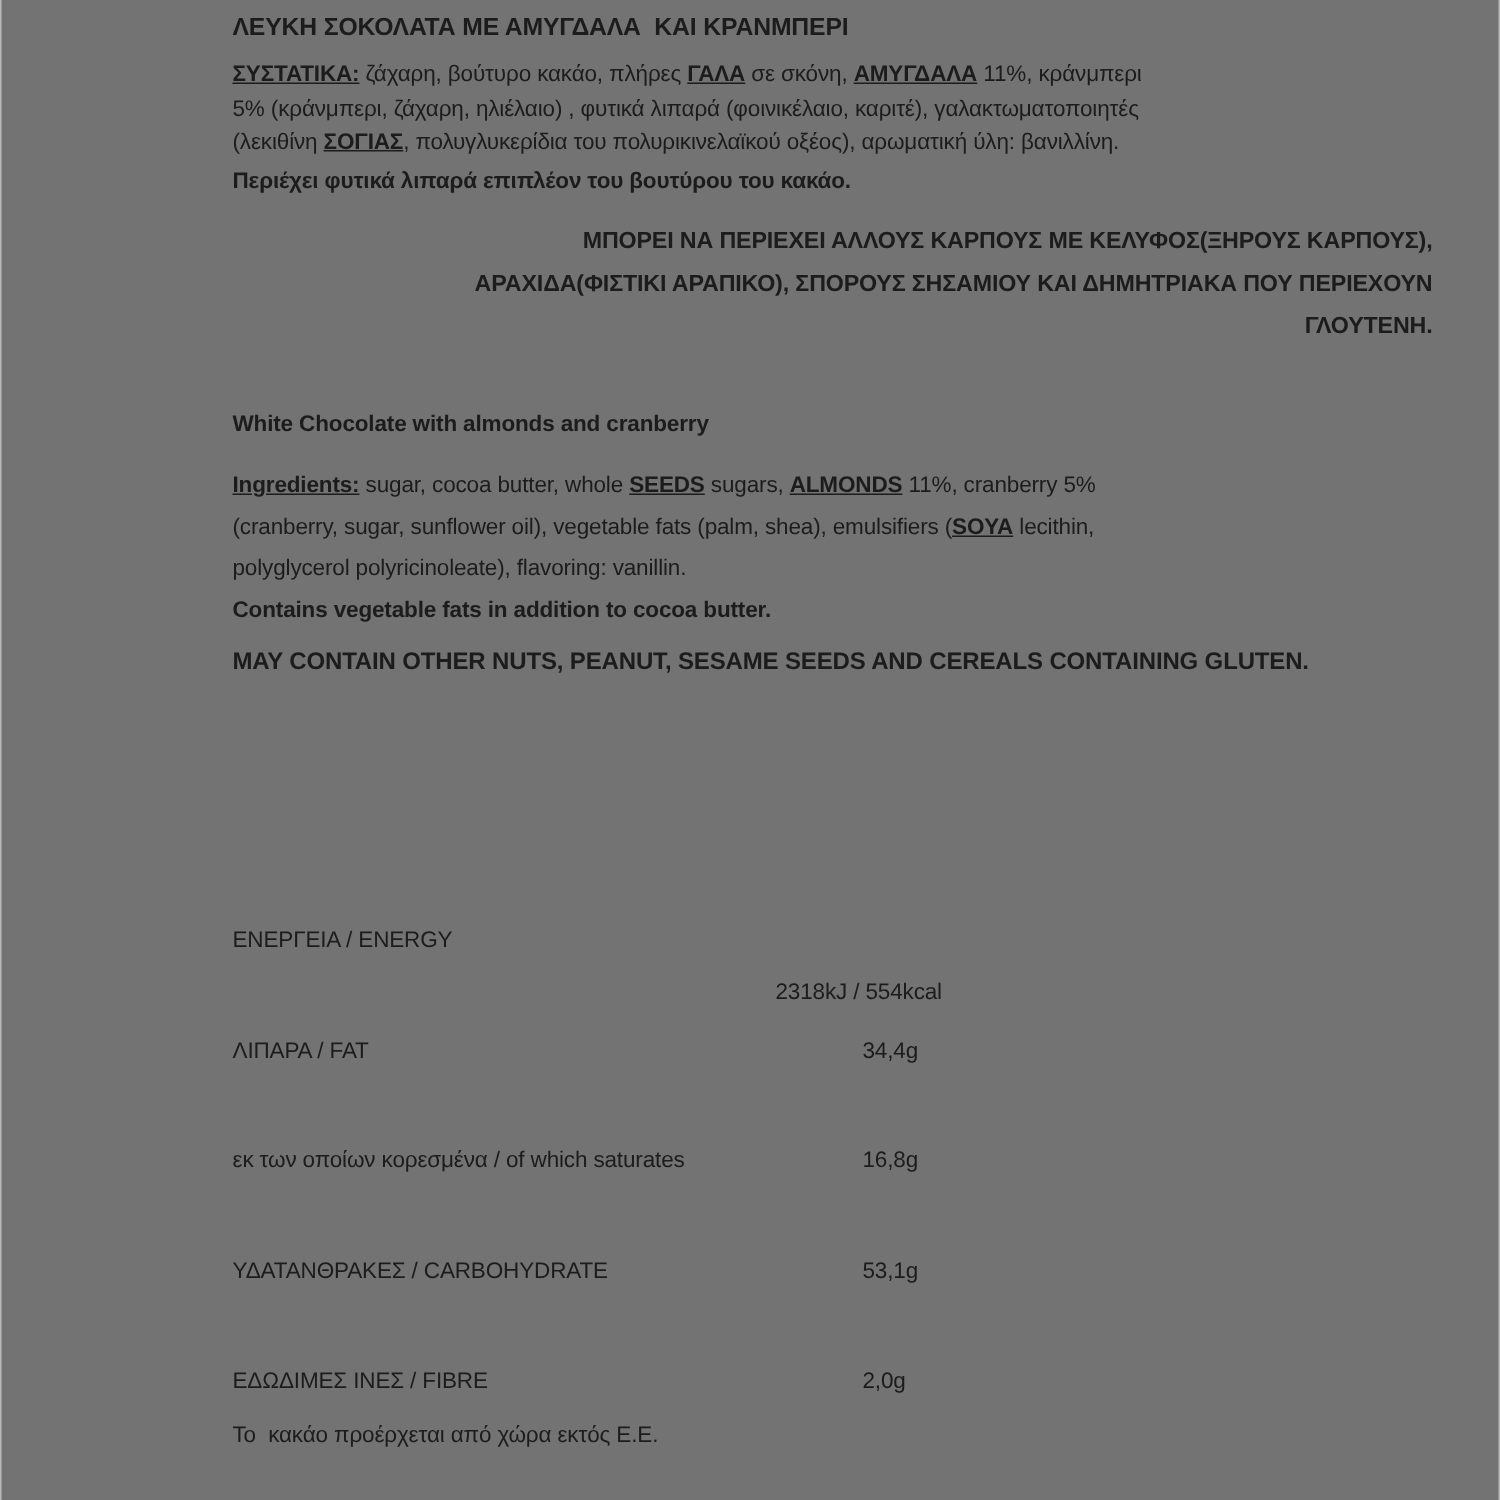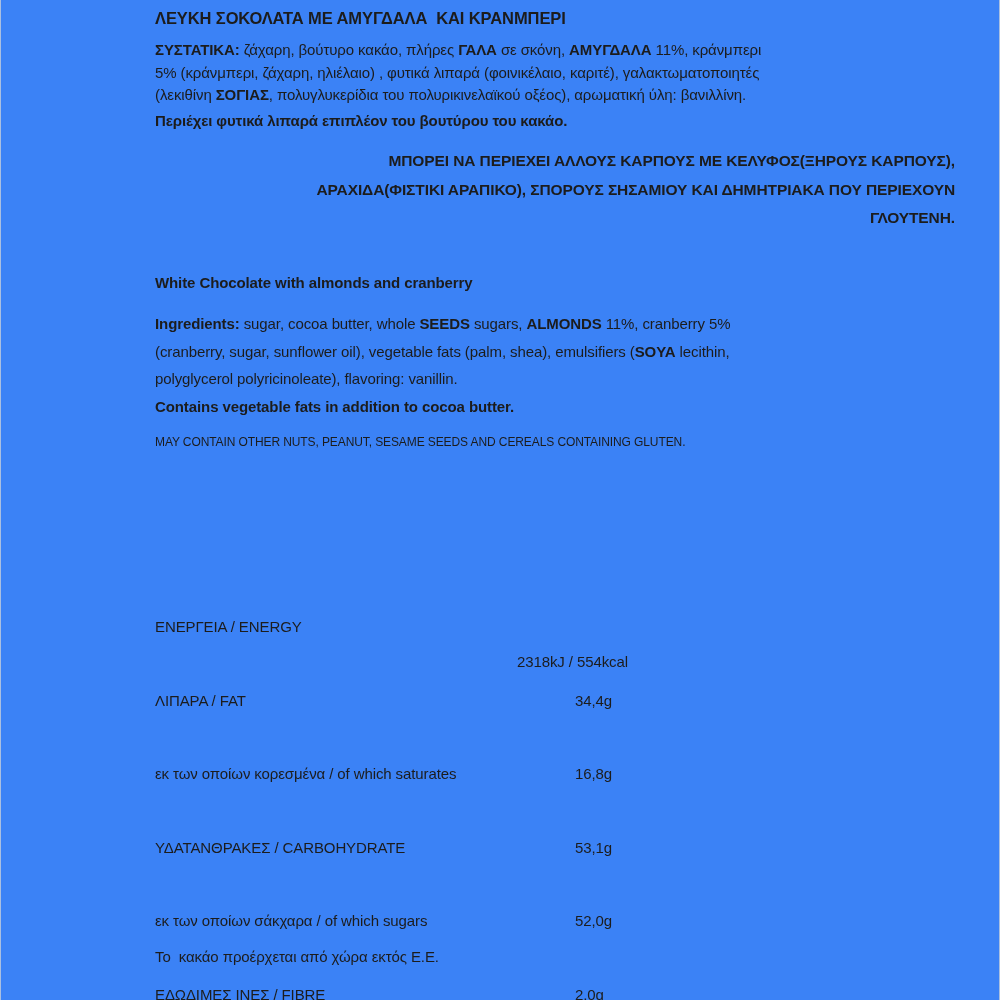--- a/index.html
+++ b/index.html
@@ -11,21 +11,21 @@
     width: 1000px;
     height: 1000px;
     position: relative;
     font-family: "Liberation Sans", sans-serif;
     color: #1c1c1c;
     overflow: hidden;
   }
   .page {
     position: absolute;
     inset: 0;
-    background: #3b82f6;
+    background: #737373;
   }
   .page-edge {
     position: absolute;
     top: 0;
     bottom: 0;
     width: 1px;
     background: #d9d9d9;
     opacity: 0.7;
   }
   .page-edge.left  { left: 0; }
@@ -33,21 +33,21 @@
 
   .block {
     position: absolute;
     left: 155px;
     width: 800px;
     white-space: pre-wrap;
     font-size: 15px;
     line-height: 22.5px;
     letter-spacing: -0.1px;
   }
-  .b, .bold { font-weight: bold; }
+  .b, .bold { font-weight: bold; text-decoration: underline; }
 
   .title-block {
     top: 8px;
     font-size: 16.5px;
     font-weight: bold;
     line-height: 21px;
   }
   .gr-ingredients { top: 39px; }
   .gr-fats-note {
     top: 110px;
@@ -67,22 +67,22 @@
   .en-ingredients {
     top: 310px;
     line-height: 27.5px;
   }
   .en-fats-note {
     top: 396px;
     font-weight: bold;
   }
   .en-allergens {
     top: 431px;
-    font-weight: normal;
-    font-size: 12px;
+    font-weight: bold;
+    font-size: 16px;
   }
   .nutrition-header {
     top: 508px;
     font-size: 15.5px;
   }
   .nutrition-table {
     top: 578px;
     line-height: 18px;
   }
   .nut-row {
@@ -148,24 +148,20 @@
     </div>
     <div class="nut-row">
       <span class="nut-label">εκ των οποίων κορεσμένα / of which saturates</span>
       <span class="nut-value">16,8g</span>
     </div>
     <div class="nut-row">
       <span class="nut-label">ΥΔΑΤΑΝΘΡΑΚΕΣ / CARBOHYDRATE</span>
       <span class="nut-value">53,1g</span>
     </div>
     <div class="nut-row">
-      <span class="nut-label">εκ των οποίων σάκχαρα / of which sugars</span>
-      <span class="nut-value">52,0g</span>
-    </div>
-    <div class="nut-row">
       <span class="nut-label">ΕΔΩΔΙΜΕΣ ΙΝΕΣ / FIBRE</span>
       <span class="nut-value">2,0g</span>
     </div>
     
     
   </div>
 
   <div class="block footer-block">
     <div>Το  κακάο προέρχεται από χώρα εκτός Ε.Ε.</div>
     

